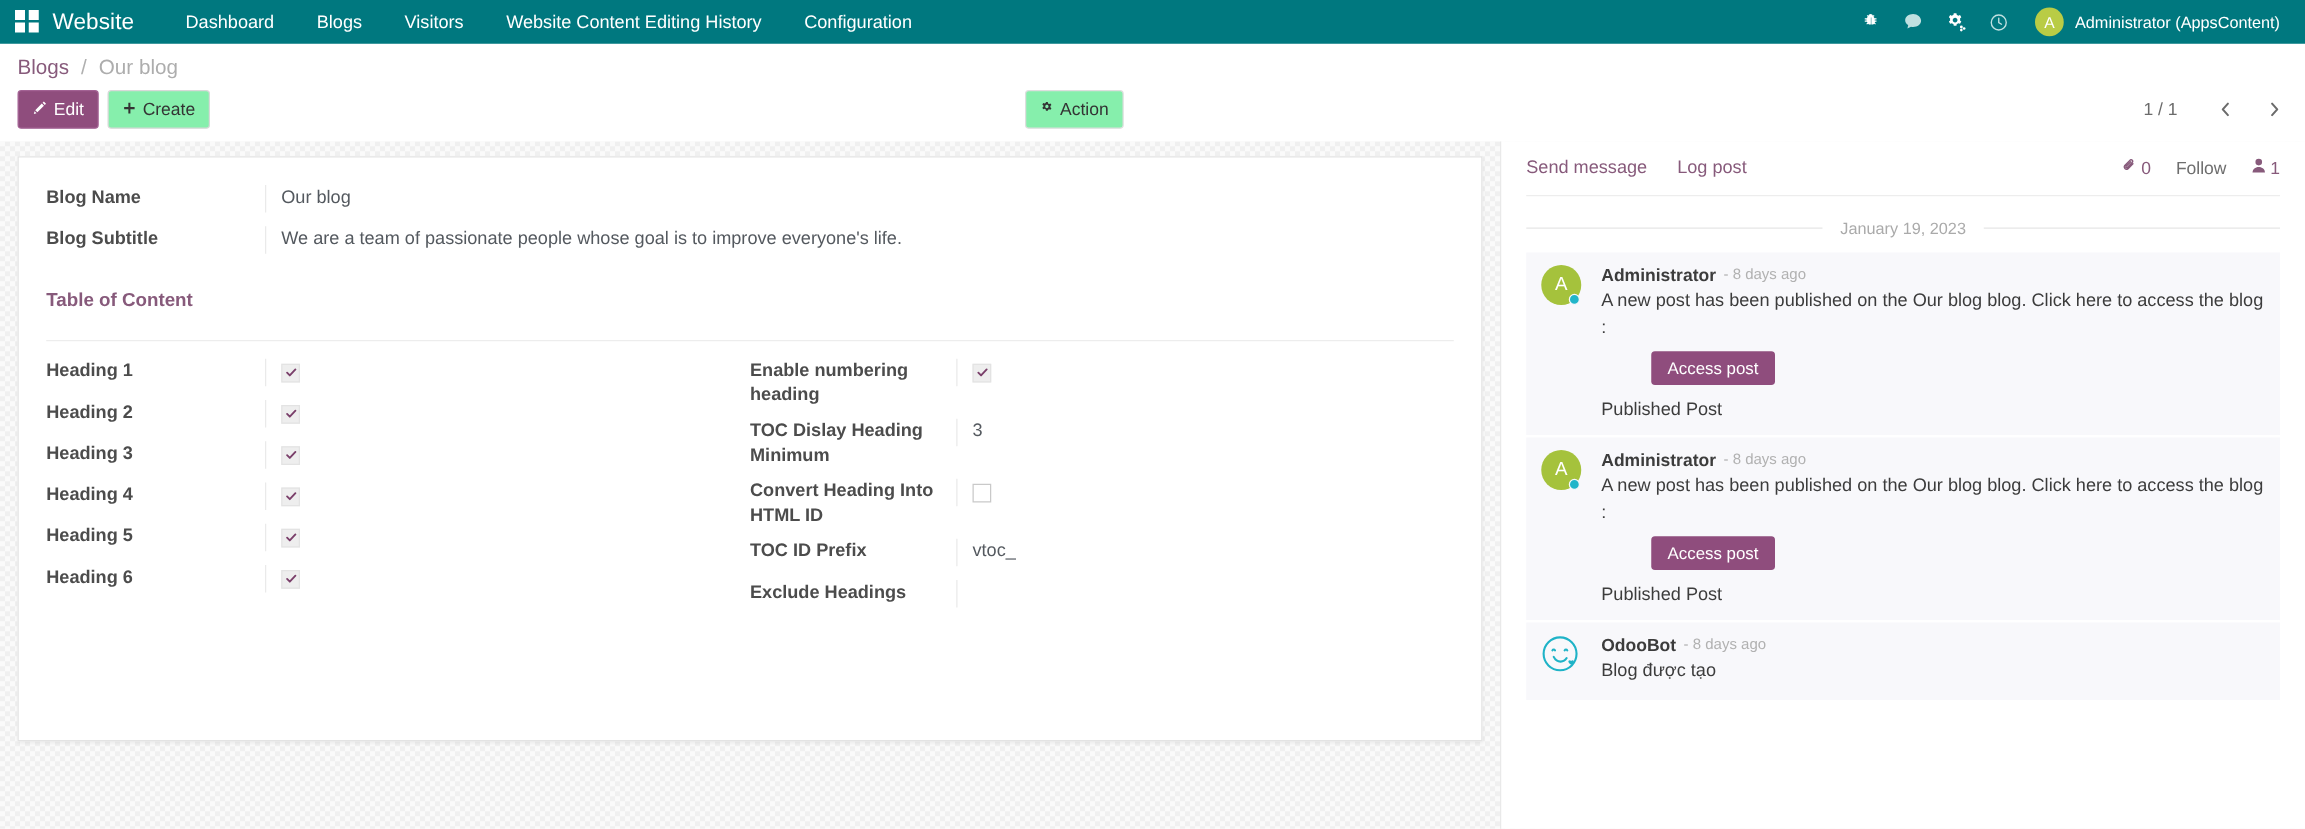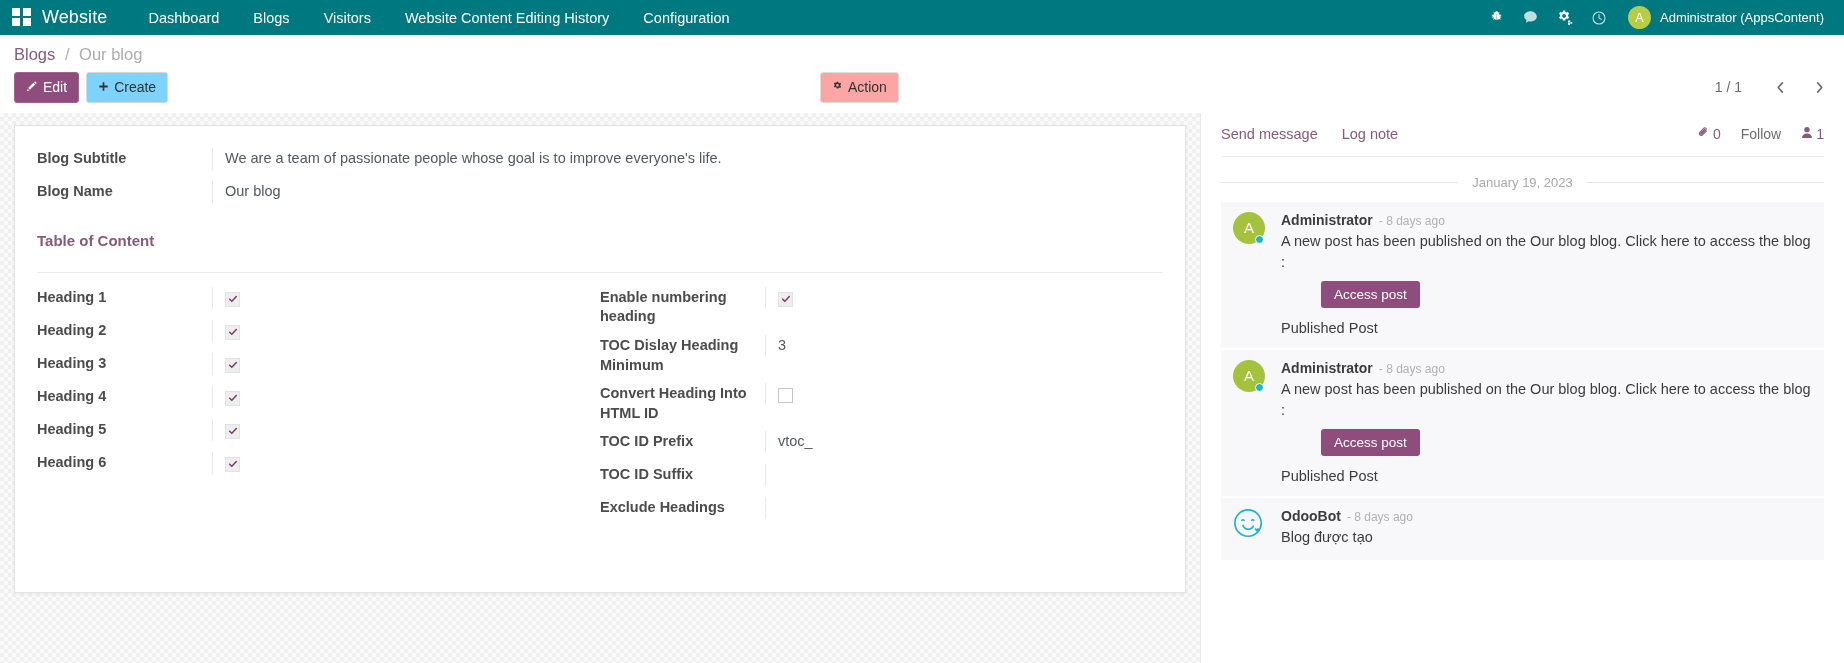--- a/index.html
+++ b/index.html
@@ -105,27 +105,27 @@
     gap: 5px;
     line-height: 1.35;
   }
   .btn-edit {
     background: #8f4d7d;
     border: 1px solid #a36294;
     color: #ffffff;
     margin-right: 7px;
   }
   .btn-create {
-    background: #7dd3fc;
+    background: #86efac;
     border: 1px solid #d8d8d8;
     color: #333333;
     justify-content: center;
   }
   .btn-action {
-    background: #fca5a5;
+    background: #86efac;
     border: 1px solid #dedede;
     color: #333333;
     position: absolute;
     left: 820px;
   }
   .pager {
     position: absolute;
     right: 14px;
     display: flex;
     align-items: center;
@@ -280,21 +280,21 @@
     left: 22px; top: 23px;
     width: 9px; height: 9px;
     border-radius: 50%;
     background: #21b5c9;
     border: 1.5px solid #f8f8fb;
   }
   .av-bot {
     width: 32px; height: 32px;
   }
   .msg-body { flex: 1; min-width: 0; }
-  .msg-head { display: flex; align-items: flex-end; gap: 6px; }
+  .msg-head { display: flex; align-items: flex-start; gap: 6px; }
   .msg-author { font-size: 14px; font-weight: bold; color: #3c3c3c; cursor: pointer; }
   .msg-time { font-size: 12px; color: #b1b1b1; }
   .msg-text {
     font-size: 14.5px;
     color: #3c3c3c;
     margin-top: 3px;
     line-height: 1.45;
   }
   .msg-cta {
     display: inline-block;
@@ -409,26 +409,26 @@
   </div>
 </div>
 
 <div class="main">
 
   <div class="form-area">
     <div class="sheet">
 
       <div class="fgroup-top">
         <div class="frow">
+          <div class="flabel">Blog Name</div>
+          <div class="fvalue">Our blog</div>
+        </div>
+        <div class="frow">
           <div class="flabel">Blog Subtitle</div>
           <div class="fvalue">We are a team of passionate people whose goal is to improve everyone's life.</div>
-        </div>
-        <div class="frow">
-          <div class="flabel">Blog Name</div>
-          <div class="fvalue">Our blog</div>
         </div>
       </div>
 
       <div class="section-title">Table of Content</div>
 
       <div class="two-col">
 
         <div class="col col-left">
           <div class="frow">
             <div class="flabel">Heading 1</div>
@@ -511,37 +511,33 @@
             <div class="flabel">Convert Heading Into HTML ID</div>
             <div class="fvalue">
               <span class="cbx unchecked"></span>
             </div>
           </div>
           <div class="frow">
             <div class="flabel">TOC ID Prefix</div>
             <div class="fvalue">vtoc_</div>
           </div>
           <div class="frow">
-            <div class="flabel">TOC ID Suffix</div>
-            <div class="fvalue"></div>
-          </div>
-          <div class="frow">
             <div class="flabel">Exclude Headings</div>
             <div class="fvalue"></div>
           </div>
         </div>
 
       </div>
     </div>
   </div>
 
   <div class="chatter">
     <div class="chatter-topbar">
       <span class="ch-link">Send message</span>
-      <span class="ch-link">Log note</span>
+      <span class="ch-link">Log post</span>
       <div class="ch-right">
         <span class="ch-attach">
           <span>
             <svg width="13" height="13" viewBox="0 0 16 16" fill="none" stroke="#875a7b" stroke-width="1.4" stroke-linecap="round">
               <path d="M11.5 6.2l-5 5a2.3 2.3 0 01-3.2-3.2l5.6-5.6a1.6 1.6 0 012.2 2.2l-5.4 5.4a.8.8 0 01-1.1-1.1l4.8-4.8"></path>
             </svg>
           </span>
           <span>0</span>
         </span>
         <span class="ch-follow">Follow</span>

